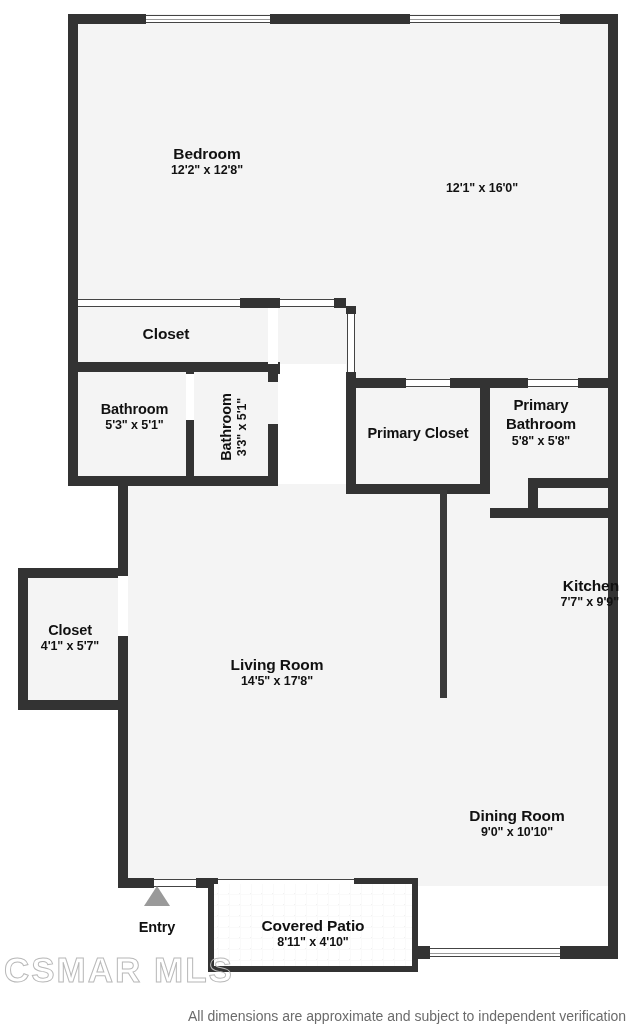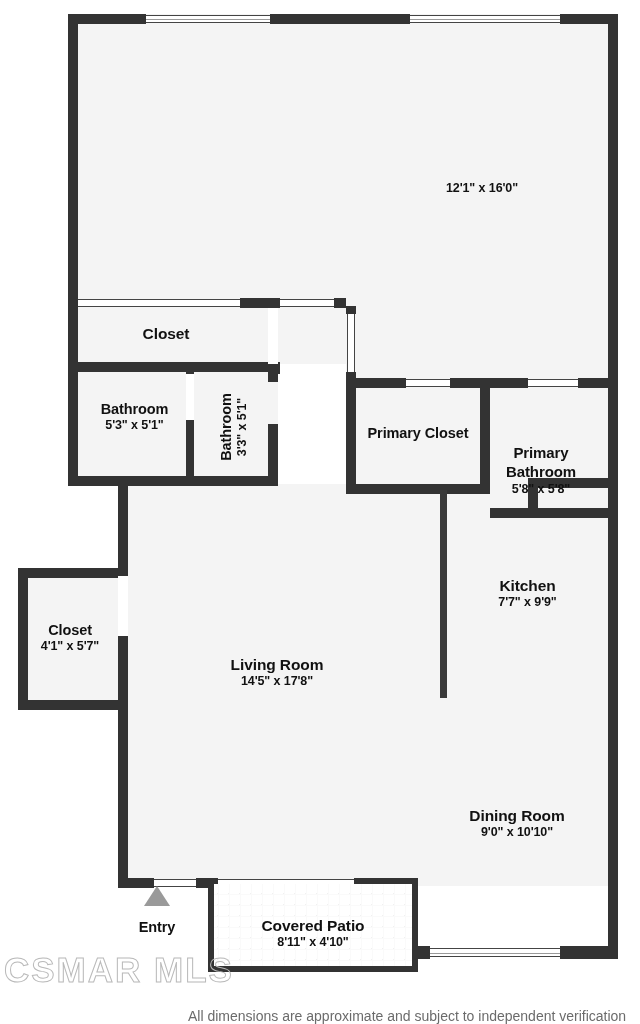--- a/index.html
+++ b/index.html
@@ -151,20 +151,24 @@
       <i></i>
     </div>
 
   <div class="patio" style="left:208px; top:884px; width:210px; height:88px;">
     <div class="patio-inner"></div>
   </div>
   <div class="wall" style="left:208px; top:884px; width:6px;  height:88px;"></div>
   <div class="wall" style="left:412px; top:884px; width:6px;  height:88px;"></div>
   <div class="wall" style="left:208px; top:966px; width:210px; height:6px;"></div>
 
+  <div class="label" style="left:107px; top:144px; width:200px;">
+    <span class="nm">Bedroom</span>
+    <span class="dm">12'2" x 12'8"</span>
+  </div>
 
   <div class="label" style="left:382px; top:181px; width:200px;">
     <span class="dm">12'1" x 16'0"</span>
   </div>
 
   <div class="label" style="left:91px; top:324px; width:150px;">
     <span class="nm">Closet</span>
   </div>
 
   <div class="label" style="left:47px; top:400px; width:175px;">
@@ -176,27 +180,27 @@
     <div class="label" style="left:0;top:34px;width:120px;">
       <span class="nm sm">Bathroom</span>
       <span class="dm">3'3" x 5'1"</span>
     </div>
   </div>
 
   <div class="label" style="left:343px; top:424px; width:150px;">
     <span class="nm sm">Primary Closet</span>
   </div>
 
-  <div class="label two" style="left:478px; top:396px; width:126px;margin-top:48px;">
+  <div class="label two" style="left:478px; top:396px; width:126px;">
     <span class="nm">Primary</span>
     <span class="nm">Bathroom</span>
     <span class="dm">5'8" x 5'8"</span>
   </div>
 
-  <div class="label" style="left:455px; top:576px; width:145px;">
+  <div class="label" style="left:474px; top:576px; width:145px;text-align:right;">
     <span class="nm">Kitchen</span>
     <span class="dm">7'7" x 9'9"</span>
   </div>
 
   <div class="label" style="left:5px; top:621px; width:130px;">
     <span class="nm sm">Closet</span>
     <span class="dm">4'1" x 5'7"</span>
   </div>
 
   <div class="label" style="left:187px; top:655px; width:180px;">

